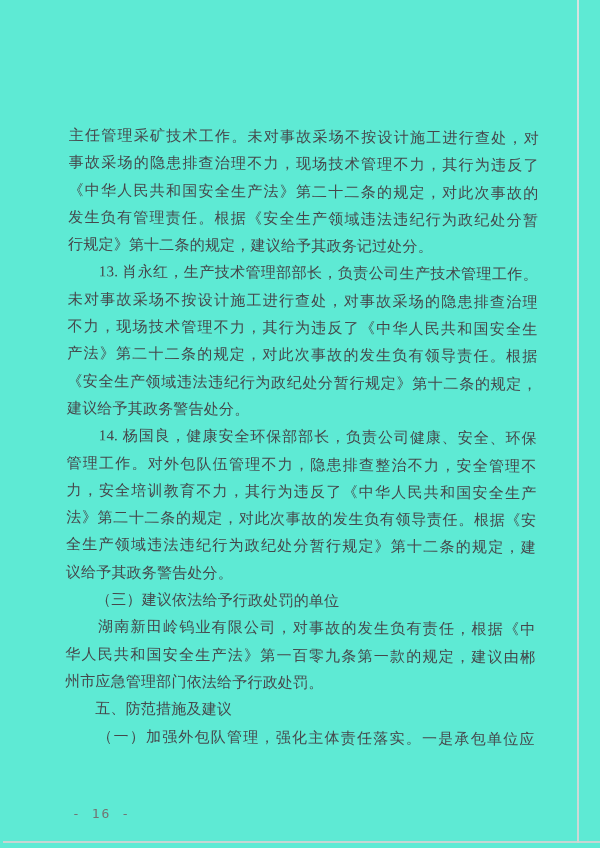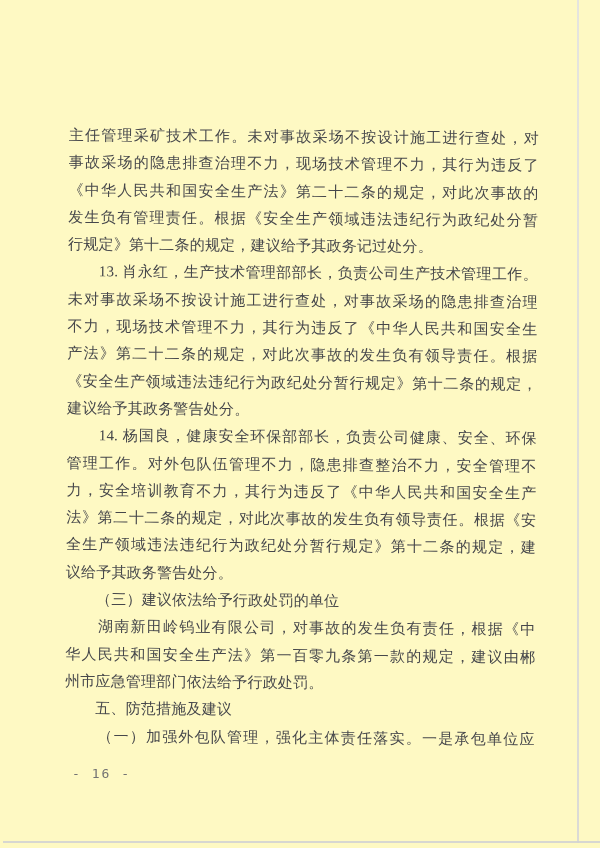--- a/index.html
+++ b/index.html
@@ -11,21 +11,21 @@
     height: 848px;
     background: #ffffff;
     overflow: hidden;
     position: relative;
     font-family: "Liberation Serif", "DejaVu Serif", serif;
   }
   .scan-page {
     position: absolute;
     left: 0; top: 0;
     width: 600px; height: 848px;
-    background: #fef9c3;
+    background: #5eead4;
   }
   
   .edge-right {
     position: absolute;
     left: 577px; top: 0;
     width: 2px; height: 843px;
     background: linear-gradient(to bottom, #e2e2e2, #d7d7d7);
     opacity: 0.9;
   }
   .edge-bottom {
@@ -54,21 +54,21 @@
     text-align: justify;
     text-justify: inter-character;
     letter-spacing: 0.2px;
   }
   .line.fill {
     text-align-last: justify;
   }
   .page-number {
     position: absolute;
     left: 72px;
-    top: 766px;
+    top: 806px;
     color: #737373;
     font-size: 13px;
     letter-spacing: 2px;
     font-family: "DejaVu Sans Mono", "Liberation Mono", monospace;
   }
 </style>
 </head>
 <body>
 
 <div class="scan-page">

